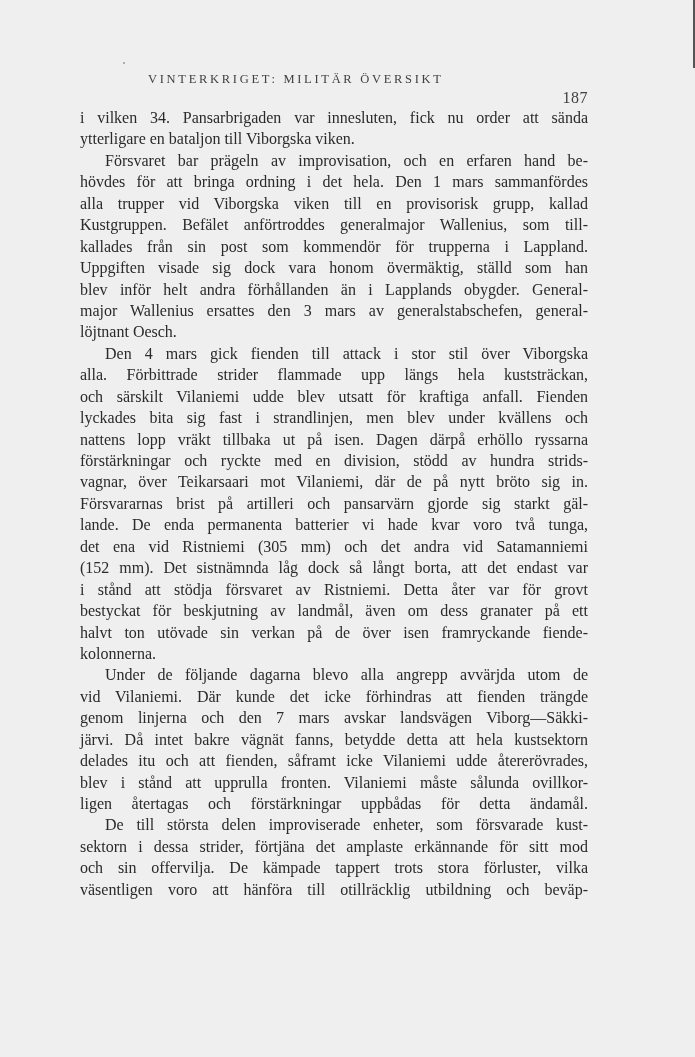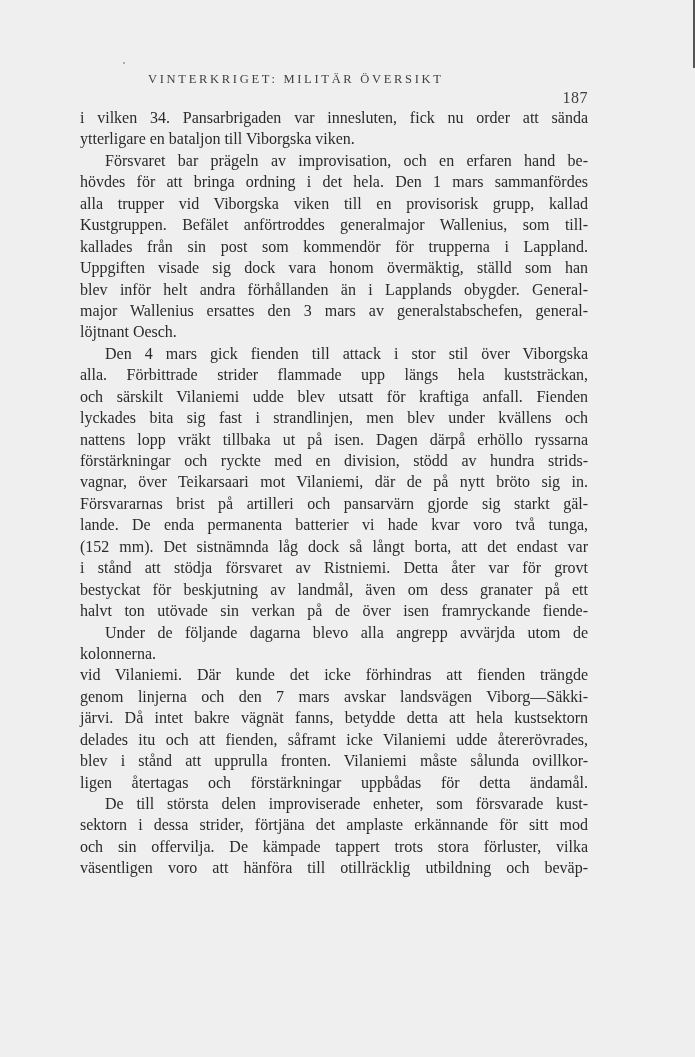--- a/index.html
+++ b/index.html
@@ -104,26 +104,27 @@
     <span class="line last">löjtnant Oesch.</span>
     <span class="line indent">Den 4 mars gick fienden till attack i stor stil över Viborgska</span>
     <span class="line">alla. Förbittrade strider flammade upp längs hela kuststräckan,</span>
     <span class="line">och särskilt Vilaniemi udde blev utsatt för kraftiga anfall. Fienden</span>
     <span class="line">lyckades bita sig fast i strandlinjen, men blev under kvällens och</span>
     <span class="line">nattens lopp vräkt tillbaka ut på isen. Dagen därpå erhöllo ryssarna</span>
     <span class="line">förstärkningar och ryckte med en division, stödd av hundra strids-</span>
     <span class="line">vagnar, över Teikarsaari mot Vilaniemi, där de på nytt bröto sig in.</span>
     <span class="line">Försvararnas brist på artilleri och pansarvärn gjorde sig starkt gäl-</span>
     <span class="line">lande. De enda permanenta batterier vi hade kvar voro två tunga,</span>
+    <span class="line">det ena vid Ristniemi (305 mm) och det andra vid Satamanniemi</span>
     <span class="line">(152 mm). Det sistnämnda låg dock så långt borta, att det endast var</span>
     <span class="line">i stånd att stödja försvaret av Ristniemi. Detta åter var för grovt</span>
     <span class="line">bestyckat för beskjutning av landmål, även om dess granater på ett</span>
     <span class="line">halvt ton utövade sin verkan på de över isen framryckande fiende-</span>
+    <span class="line last">kolonnerna.</span>
     <span class="line indent">Under de följande dagarna blevo alla angrepp avvärjda utom de</span>
-    <span class="line last">kolonnerna.</span>
     <span class="line">vid Vilaniemi. Där kunde det icke förhindras att fienden trängde</span>
     <span class="line">genom linjerna och den 7 mars avskar landsvägen Viborg—Säkki-</span>
     <span class="line">järvi. Då intet bakre vägnät fanns, betydde detta att hela kustsektorn</span>
     <span class="line">delades itu och att fienden, såframt icke Vilaniemi udde återerövrades,</span>
     <span class="line">blev i stånd att upprulla fronten. Vilaniemi måste sålunda ovillkor-</span>
     <span class="line">ligen återtagas och förstärkningar uppbådas för detta ändamål.</span>
     <span class="line indent">De till största delen improviserade enheter, som försvarade kust-</span>
     <span class="line">sektorn i dessa strider, förtjäna det amplaste erkännande för sitt mod</span>
     <span class="line">och sin offervilja. De kämpade tappert trots stora förluster, vilka</span>
     <span class="line">väsentligen voro att hänföra till otillräcklig utbildning och beväp-</span>

